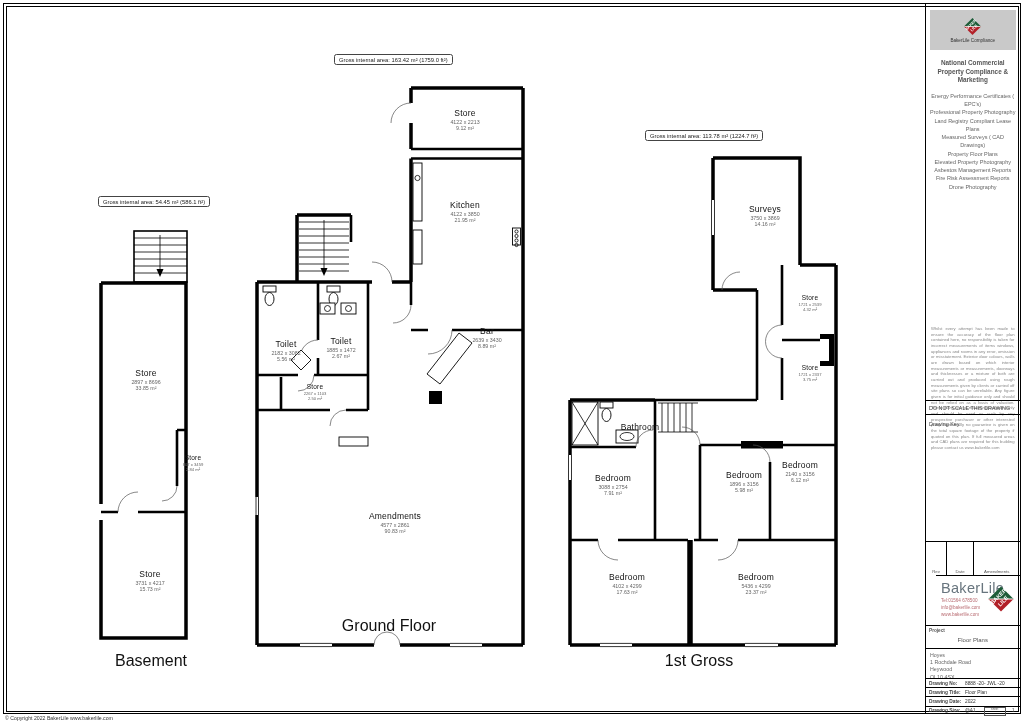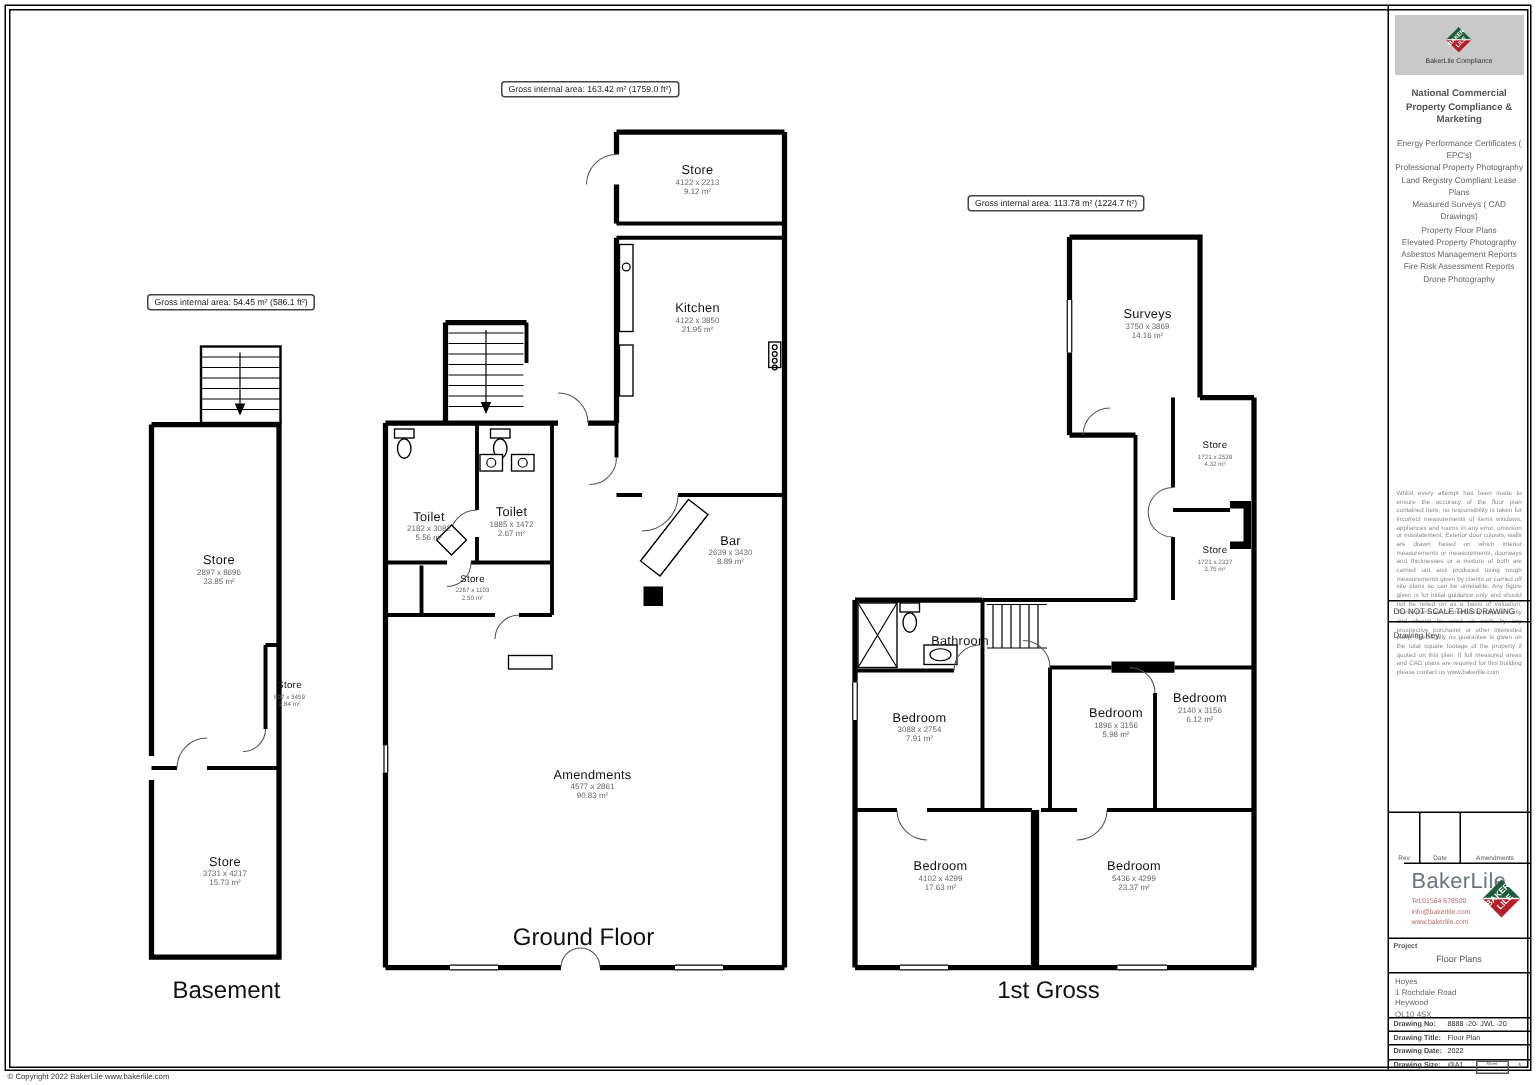--- a/index.html
+++ b/index.html
@@ -217,21 +217,21 @@
   <div class="room" style="left:341px;top:348px">
     <div class="nm">Toilet</div>
     <div class="mt">1885 x 1472</div>
     <div class="mt">2.67 m²</div>
   </div>
   <div class="room sm" style="left:315px;top:392px">
     <div class="nm">Store</div>
     <div class="mt">2267 x 1103</div>
     <div class="mt">2.50 m²</div>
   </div>
-  <div class="room" style="left:487px;top:367px">
+  <div class="room" style="left:487px;top:338px">
     <div class="nm">Bar</div>
     <div class="mt">2639 x 3430</div>
     <div class="mt">8.89 m²</div>
   </div>
   <div class="room" style="left:395px;top:523px">
     <div class="nm">Amendments</div>
     <div class="mt">4577 x 2861</div>
     <div class="mt">90.83 m²</div>
   </div>
   <div class="floor-title" style="left:389px;top:626px">Ground Floor</div>

